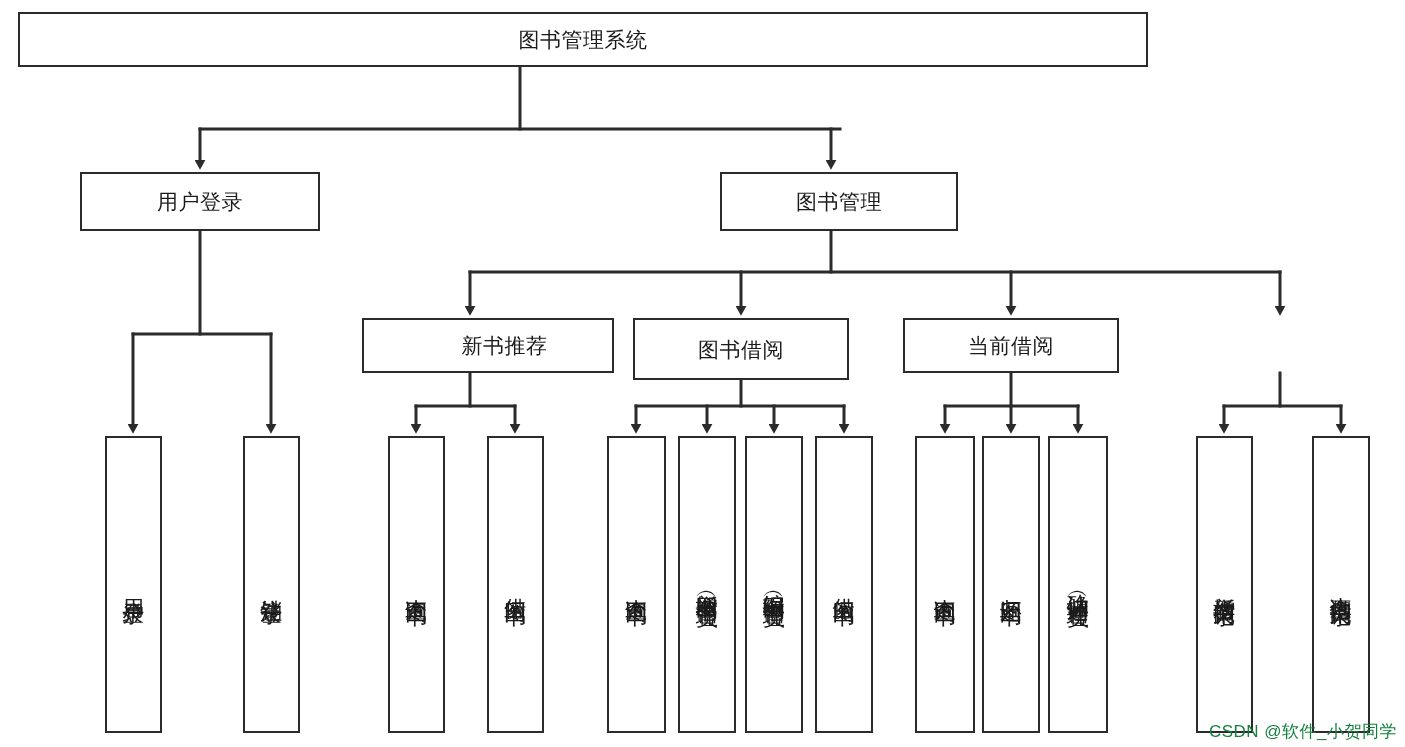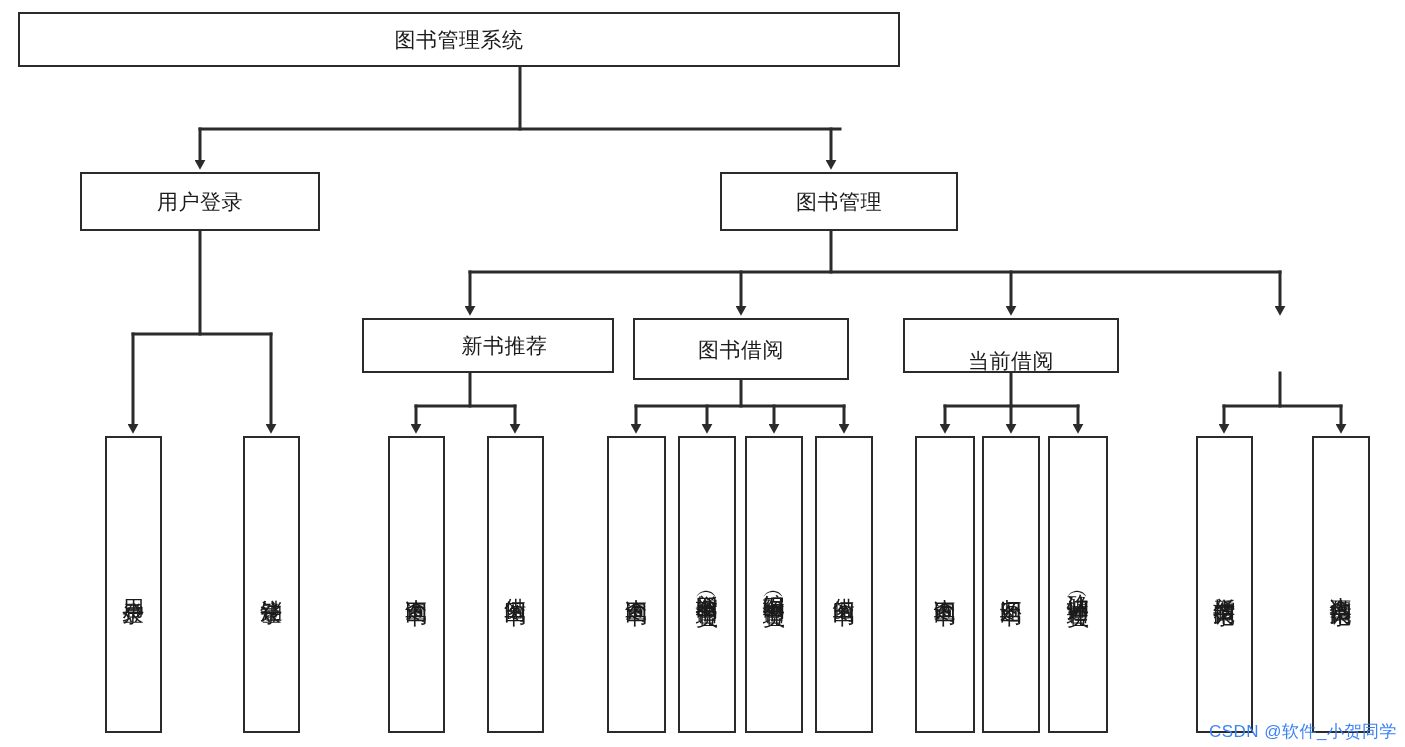--- a/index.html
+++ b/index.html
@@ -48,21 +48,21 @@
     color: #1b1b1b;
     line-height: 1.15;
     letter-spacing: 2px;
     white-space: nowrap;
   }
   .watermark {
     position: absolute;
     right: 8px;
     bottom: 4px;
     font-size: 17px;
-    color: #3b82f6;
+    color: #15803d;
     white-space: nowrap;
     letter-spacing: 0.5px;
   }
 </style>
 </head>
 <body>
 
 <div id="stage">
 
   <svg id="wires" viewBox="0 0 1405 747">
@@ -108,38 +108,38 @@
       <path d="M1011,406 L1011,425" marker-end="url(#arw)"></path>
       <path d="M1078,406 L1078,425" marker-end="url(#arw)"></path>
 
       <path d="M1280,373 L1280,406"></path>
       <path d="M1224,406 L1341,406"></path>
       <path d="M1224,406 L1224,425" marker-end="url(#arw)"></path>
       <path d="M1341,406 L1341,425" marker-end="url(#arw)"></path>
     </g>
   </svg>
 
-  <div class="node node-h" style="left:18px; top:12px; width:882px; height:55px;">
+  <div class="node node-h" style="left:18px; top:12px; width:1130px; height:55px;">
     <span>图书管理系统</span>
   </div>
 
   <div class="node node-h" style="left:80px; top:172px; width:240px; height:59px;">
     <span>用户登录</span>
   </div>
   <div class="node node-h" style="left:712px; top:172px; width:238px; height:59px;margin-left:8px;">
     <span>图书管理</span>
   </div>
 
   <div class="node node-h" style="left:362px; top:318px; width:252px; height:55px;padding-left:33px;">
     <span>新书推荐</span>
   </div>
   <div class="node node-h" style="left:633px; top:318px; width:216px; height:62px;">
     <span>图书借阅</span>
   </div>
-  <div class="node node-h" style="left:903px; top:318px; width:216px; height:55px;align-items:flex-end;">
+  <div class="node node-h" style="left:903px; top:318px; width:216px; height:55px;">
     <span>当前借阅</span>
   </div>
 
   <div class="node node-v" style="left:105px; top:436px; width:57px; height:297px;">
     <span class="node-v-label">用户登录</span>
   </div>
   <div class="node node-v" style="left:243px; top:436px; width:57px; height:297px;">
     <span class="node-v-label">注销登录</span>
   </div>
   <div class="node node-v" style="left:388px; top:436px; width:57px; height:297px;">

